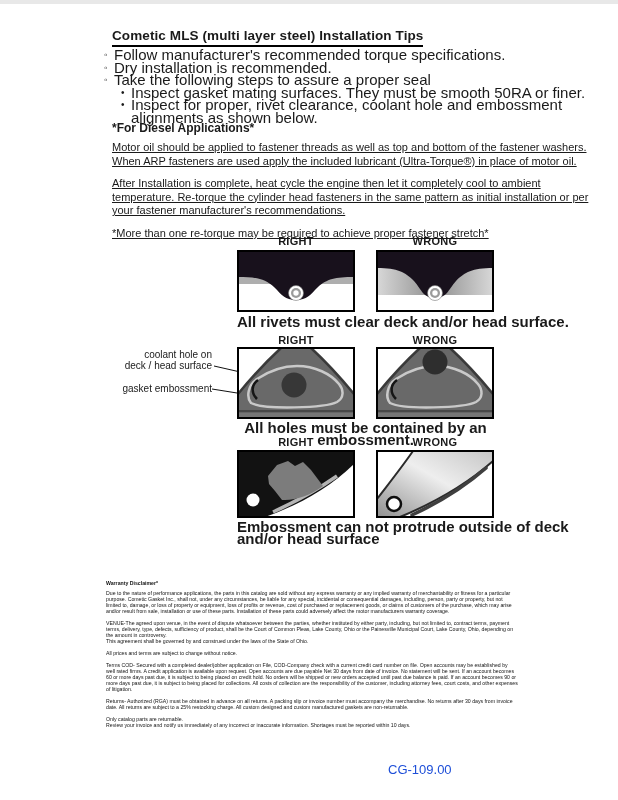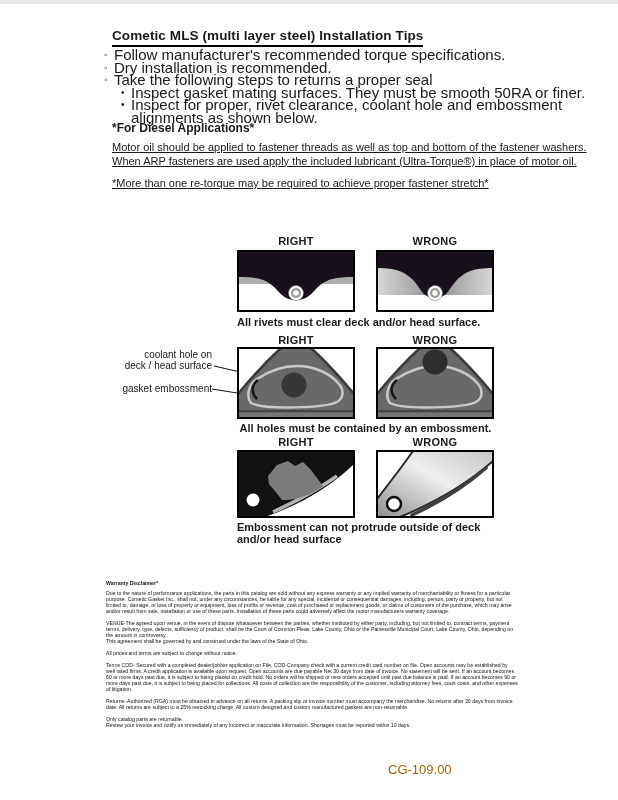--- a/index.html
+++ b/index.html
@@ -17,48 +17,49 @@
   .bullets{position:absolute;left:104px;top:45px;width:490px;font-size:15px;line-height:12.6px;}
   .bullet{padding-left:10px;position:relative;}
   .bullet::before{content:"◦";position:absolute;left:0;top:0;font-size:10px;}
   .sub-bullet{padding-left:10px;margin-left:17px;position:relative;}
   .sub-bullet::before{content:"•";position:absolute;left:0;top:0;font-size:10px;}
   .diesel{position:absolute;left:112px;top:117px;width:482px;}
   .diesel-h{font-size:12px;font-weight:bold;margin:0 0 6px 0;}
   .diesel p{font-size:11px;line-height:13.6px;margin:0 0 9px 0;text-decoration:underline;}
   
   .dg-label{position:absolute;width:118px;text-align:center;font-size:11px;font-weight:bold;letter-spacing:.3px;}
-  .dg-caption{position:absolute;font-size:11px;font-weight:bold;line-height:12px;}
+  .dg-caption{position:absolute;font-size:15px;font-weight:bold;line-height:12px;}
   .dg-box{position:absolute;display:block;}
   .annot{position:absolute;font-size:10px;line-height:11px;text-align:right;width:112px;}
   
   .disc{position:absolute;left:106px;top:576px;width:412px;font-size:5.2px;line-height:6px;color:#141414;}
   .disc .dh{font-weight:bold;margin:0 0 4px 0;}
   .disc p{margin:0 0 6px 0;}
   .disc p.no-gap{margin-bottom:0;}
-  .page-num{position:absolute;left:388px;top:758px;font-size:13px;color:#a16207;}
+  .page-num{position:absolute;left:388px;top:758px;font-size:13px;color:#1d4ed8;}
 </style>
 </head>
 <body>
 
 <div class="page">
 
   <div class="title">Cometic MLS (multi layer steel) Installation Tips</div>
 
   <div class="bullets">
     <div class="bullet">Follow manufacturer's recommended torque specifications.</div>
     <div class="bullet">Dry installation is recommended.</div>
-    <div class="bullet">Take the following steps to returns a proper seal</div>
+    <div class="bullet">Take the following steps to assure a proper seal</div>
     <div class="sub-bullet">Inspect gasket mating surfaces.  They must be smooth 50RA or finer.</div>
     <div class="sub-bullet">Inspect for proper, rivet clearance, coolant hole and embossment alignments as shown below.</div>
   </div>
 
   <div class="diesel">
     <div class="diesel-h">*For Diesel Applications*</div>
     <p>Motor oil should be applied to fastener threads as well as top and bottom of the fastener washers. When ARP fasteners are used apply the included lubricant (Ultra-Torque®) in place of motor oil.</p>
+    <p>After Installation is complete, heat cycle the engine then let it completely cool to ambient temperature. Re-torque the cylinder head fasteners in the same pattern as initial installation or per your fastener manufacturer's recommendations.</p>
     <p>*More than one re-torque may be required to achieve proper fastener stretch*</p>
   </div>
 
   <div class="dg-label" style="left:237px;top:231px;">RIGHT</div>
   <div class="dg-label" style="left:376px;top:231px;">WRONG</div>
 
   <svg class="dg-box" style="left:237px;top:246px;" width="118" height="62" viewBox="0 0 118 62">
     <rect x="1" y="1" width="116" height="60" fill="#ffffff"></rect>
     <rect x="1" y="27" width="116" height="7" fill="#aeaeae"></rect>
     <path d="M1,1 H117 V27 C98,27 90,29 81,37 C73,45 70,50 59,50 C48,50 45,45 37,37 C28,29 20,27 1,27 Z" fill="#18111c"></path>

